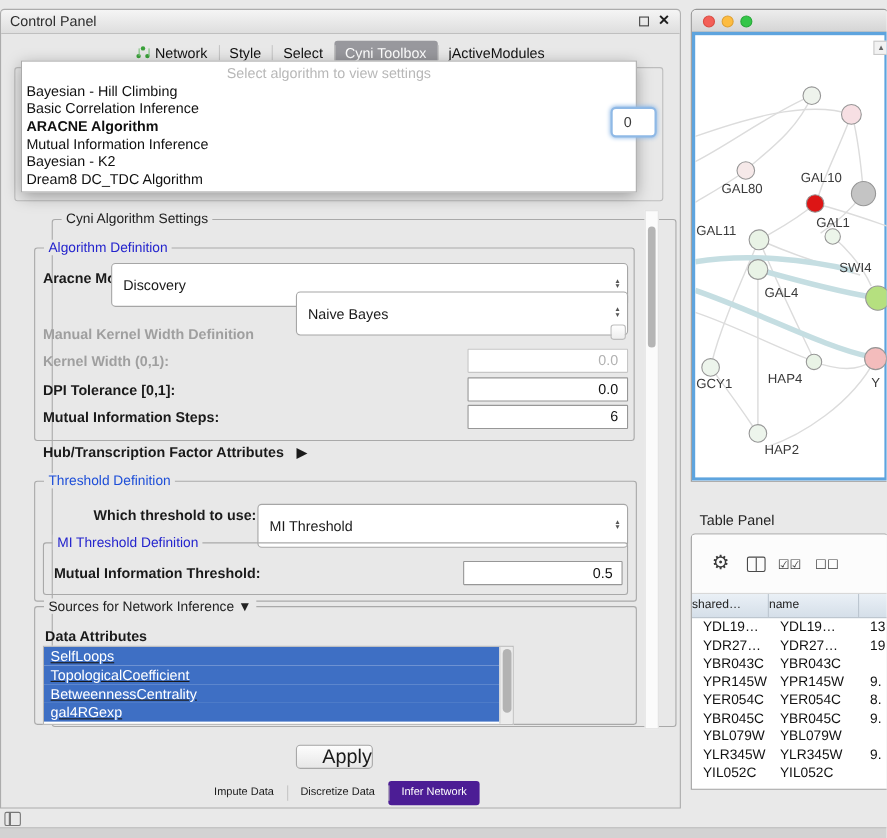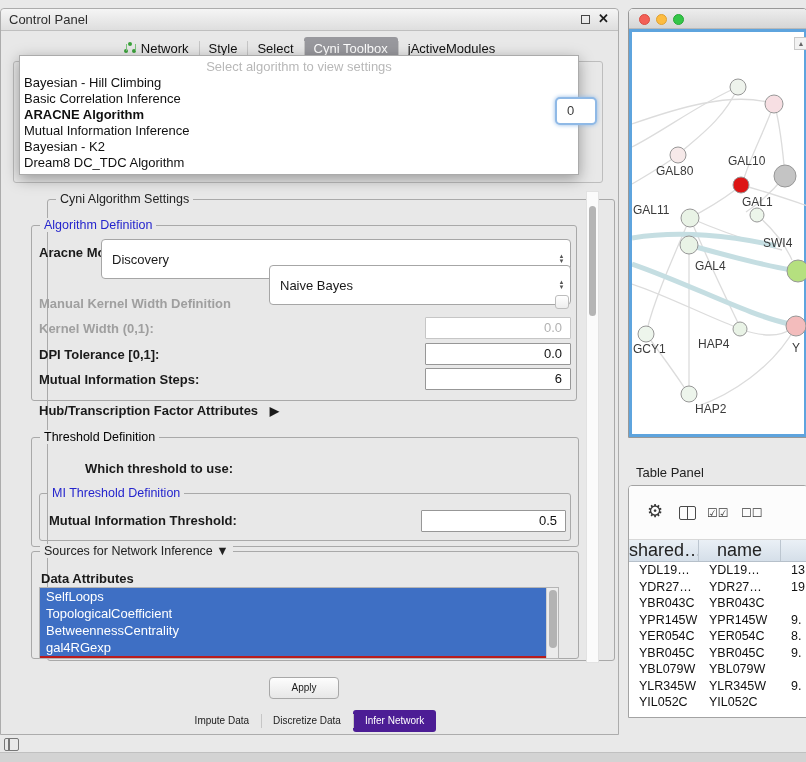--- a/index.html
+++ b/index.html
@@ -48,21 +48,21 @@
     z-index:20; padding:3px 0; }
   .algo-item { height:16px; line-height:16px; padding-left:4px; font-size:13px; color:#101010; white-space:nowrap; }
   .algo-item.placeholder { text-align:center; color:#b8b8b8; padding-left:0; }
   .algo-item.selected { font-weight:bold; }
 
   
   .groupbox { border:1px solid #a9a9a9; border-radius:3px; }
   .gb-title { position:absolute; top:-8px; left:8px; background:#e8e8e8; padding:0 4px;
     font-size:12.5px; white-space:nowrap; color:#222; }
   .t-blue { color:#2424cd; }
-  .t-green { color:#000000; }
+  .t-green { color:#1d4ed8; }
 
   #settings-group { left:14px; top:190px; width:568px; height:462px;margin-left:32px; }
   #algdef        { left:30px; top:216px; width:546px; height:176px; }
   #threshold-grp { left:30px; top:428px; width:548px; height:110px; }
   #mi-grp        { left:38px; top:484px; width:532px; height:48px;  }
   #sources-grp   { left:30px; top:542px; width:548px; height:108px; }
 
   .lbl { font-weight:bold; font-size:13px; white-space:nowrap; }
   .lbl.disabled { color:#9f9f9f; }
   #lbl-aracne { left:38px; top:236px; }
@@ -91,38 +91,38 @@
   #cb-manual { left:554px; top:286px; }
 
   .tin { background:#fff; border:1px solid #979797; height:22px; line-height:20px;
     text-align:right; padding:0 8px; font-size:13px; color:#111; border-radius:1px; }
   .tin.disabled { border-color:#c6c6c6; color:#b2b2b2; }
   #in-kernel { left:424px; top:308px; width:146px; }
   #in-dpi    { left:424px; top:334px; width:146px; }
   #in-steps  { left:424px; top:359px; width:146px; }
   #in-mithr  { left:420px; top:501px; width:145px; }
 
-  #attr-list { left:38px; top:578px; width:520px; height:72px; background:#b91c1c;
-    border:1px solid #b5b5b5; overflow:hidden; }
+  #attr-list { left:38px; top:578px; width:428px; height:72px; background:#ffffff;
+    border:1px solid #b5b5b5; overflow:hidden;text-decoration:underline; }
   .attr-item { height:17px; line-height:17px; padding-left:6px; font-size:13px;
     width:calc(100% - 12px); white-space:nowrap; }
   .attr-item.selected { background:#3e6fc4; color:#fff; }
   #attr-scroll { position:absolute; right:0; top:0; width:12px; height:100%;
     background:#ececec; border-left:1px solid #cfcfcf; }
   #attr-thumb { position:absolute; left:1.5px; top:2px; width:8px; height:58px;
     background:#b3b3b3; border-radius:4px; }
 
   #cp-scrollbar { left:585px; top:182px; width:13px; height:472px;
     background:#fbfbfb; border:1px solid #e2e2e2; }
   #cp-thumb { position:absolute; left:2px; top:14px; width:7px; height:110px;
     background:#b5b5b5; border-radius:4px; }
 
-  #apply-btn { left:268px; top:668px; width:70px; height:22px; text-align:center;
+  #apply-btn { left:268px; top:668px; width:70px; height:22px; text-align:right;
     line-height:20px; background:linear-gradient(#fdfdfd,#e7e7e7);
-    border:1px solid #a8a8a8; border-radius:4px; font-size:10px; }
+    border:1px solid #a8a8a8; border-radius:4px; font-size:18px; }
 
   #bottom-tabs { top:700px; left:0; right:0; height:23px;
     display:flex; justify-content:center; align-items:center; }
   .btab { padding:0 12px; height:22px; line-height:22px; font-size:10px; position:relative; white-space:nowrap; }
   .btab + .btab::before { content:""; position:absolute; left:0; top:4px; bottom:4px; width:1px; background:#c6c6c6; }
   .btab.selected { background:#4c1d95; color:#fff; border-radius:3px; }
 
   
   #net-window { position:absolute; left:628px; top:8px; width:180px; height:430px;
     background:#fff; border:1px solid #989898; border-radius:5px 5px 0 0; overflow:hidden; }
@@ -146,21 +146,21 @@
   #tbl-toolbar { position:absolute; top:0; left:0; right:0; height:54px;
     background:#fcfcfc; border-bottom:1px solid #d8d8d8; }
   .ticon { position:absolute; color:#3a3a3a; }
   #ti-gear   { left:18px; top:14px; font-size:18px; }
   #ti-cols   { left:50px; top:20px; width:17px; height:14px; border:1.5px solid #4a4a4a; border-radius:2px; }
   #ti-cols::after { content:""; position:absolute; left:6.5px; top:0; bottom:0; width:1.5px; background:#4a4a4a; }
   #ti-checks { left:78px; top:20px; font-size:12px; }
   #ti-boxes  { left:112px; top:20px; font-size:12px; }
   #tbl-header { position:absolute; top:54px; left:0; right:0; height:22px; display:flex;
     background:linear-gradient(#eaf0f6,#d5dfe9); border-bottom:1px solid #b6c0ca; }
-  .th { font-size:18px; line-height:21px; text-align:center; color:#222;
+  .th { font-size:11px; line-height:21px; text-align:left; color:#222;
     border-right:1px solid #bcc6d0; white-space:nowrap; overflow:hidden; }
   .th:nth-child(1) { width:70px; }
   .th:nth-child(2) { width:82px; }
   .th:nth-child(3) { flex:1; border-right:none; }
   #tbl-body { position:absolute; top:76px; left:0; right:0; bottom:0; overflow:hidden; }
   .tr { display:flex; height:16.5px; }
   .td { font-size:12.5px; line-height:16.5px; padding-left:10px; white-space:nowrap; overflow:hidden; color:#111; }
   .td:nth-child(1) { width:70px; }
   .td:nth-child(2) { width:82px; }
   .td:nth-child(3) { flex:1; }
@@ -253,20 +253,27 @@
   <div id="hub-row">
     <span>Hub/Transcription Factor Attributes</span>
     <span class="tri">▶</span>
   </div>
 
   <div id="threshold-grp" class="groupbox">
     <span class="gb-title t-green">Threshold Definition</span>
   </div>
 
   <span id="lbl-which" class="lbl">Which threshold to use:</span>
+  <div id="combo-which" class="combo">
+    <span class="val">MI Threshold</span>
+    <span class="combo-arrows">
+        <span>▲</span>
+        <span>▼</span>
+      </span>
+  </div>
 
   <div id="mi-grp" class="groupbox">
     <span class="gb-title t-blue">MI Threshold Definition</span>
   </div>
 
   <span id="lbl-mithr" class="lbl">Mutual Information Threshold:</span>
   <div id="in-mithr" class="tin">0.5</div>
 
   <div id="sources-grp" class="groupbox">
     <span class="gb-title">

